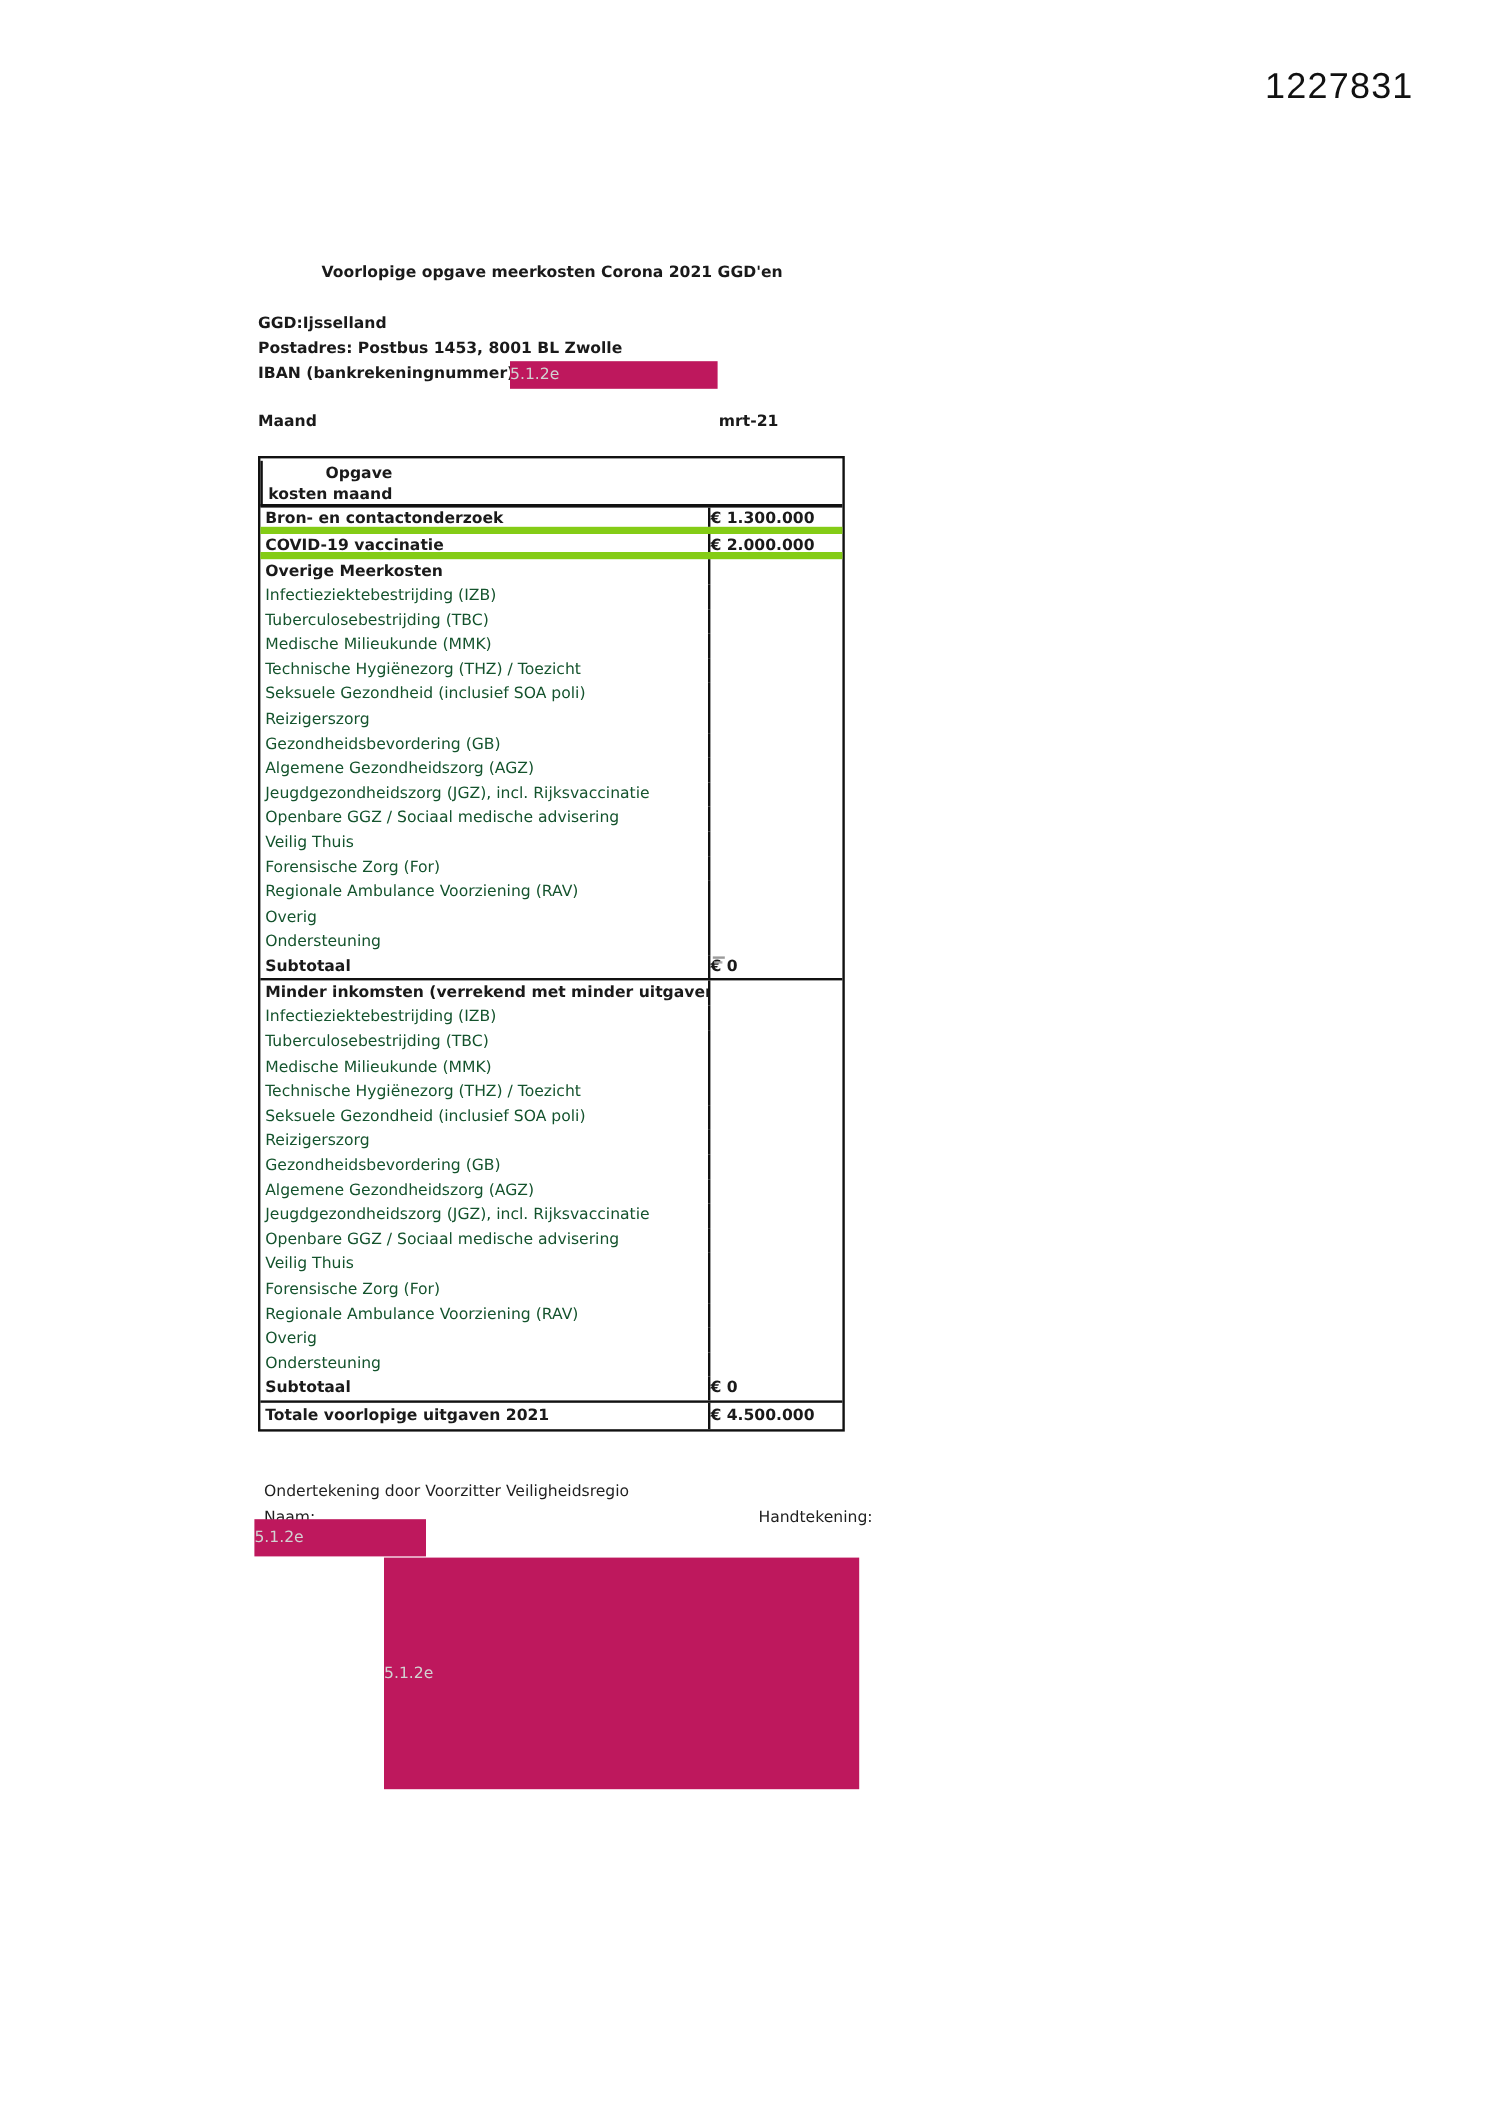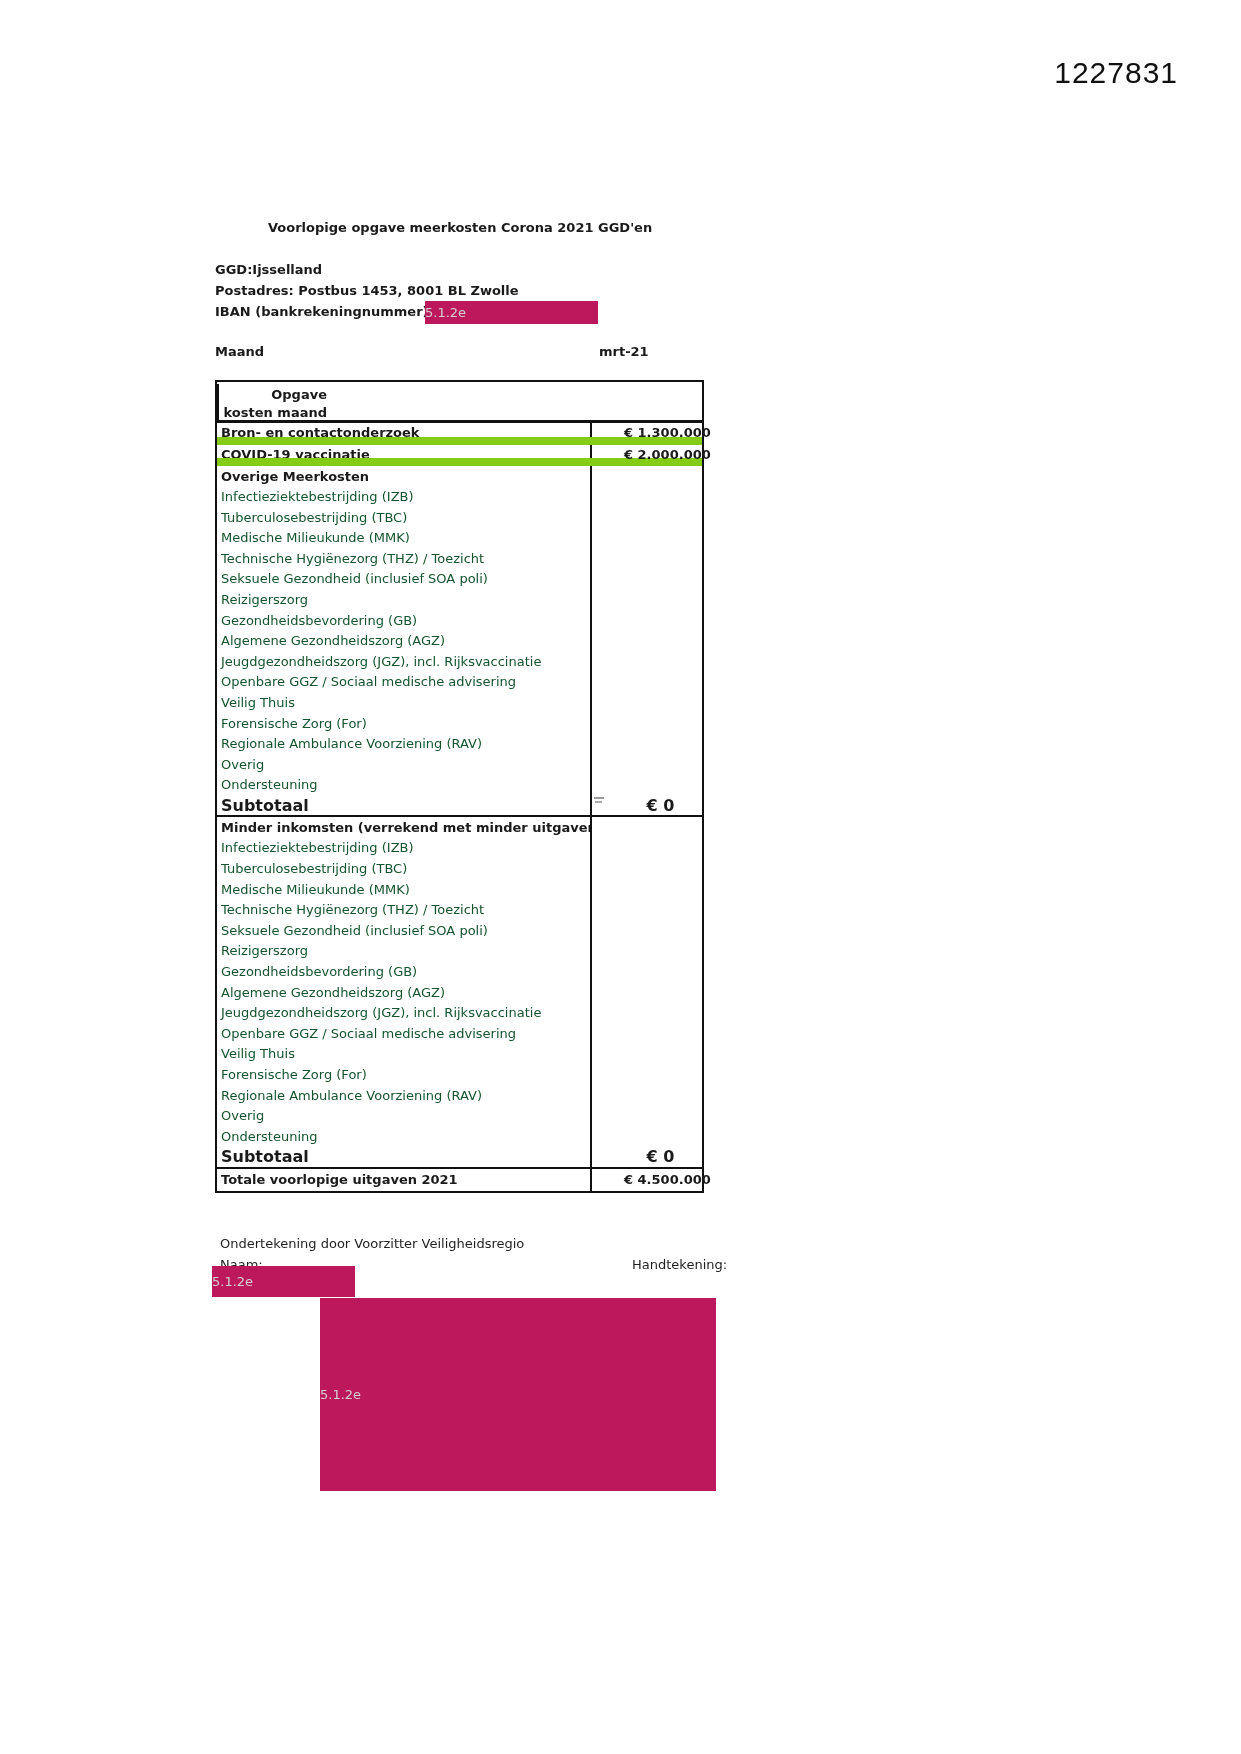--- a/index.html
+++ b/index.html
@@ -29,29 +29,29 @@
 
   .maand-label{ left:215px; top:344px; font-size:13px; font-weight:700; }
   .maand-value{ left:599px; top:344px; font-size:13px; font-weight:700; }
 
   .cost-table{
     left:215px; top:380px; width:489px;
     border:2px solid #111; box-sizing:border-box; background:#fff;
   }
   .t-row{ display:flex; box-sizing:border-box; }
   .c1{ flex:1; padding-left:4px; box-sizing:border-box; overflow:hidden; white-space:nowrap; }
-  .c2{ width:112px; border-left:2px solid #111; text-align:center;
-       padding-right:5px; box-sizing:border-box; white-space:nowrap;padding-left:32px; }
+  .c2{ width:112px; border-left:2px solid #111; text-align:left;
+       padding-right:5px; box-sizing:border-box; white-space:nowrap; }
   .t-header{ height:41px; border-bottom:3px solid #111; font-weight:700; font-size:13px;flex-direction:column; }
   .t-header .c1{ padding-top:2px; }
   .t-header .c2{ text-align:right; line-height:18px; padding:2px 2px 0 2px; white-space:normal; }
-  .r-val{ height:21.5px; line-height:19px; border-bottom:8px solid #84cc16; font-weight:700; font-size:13px; }
+  .r-val{ height:21.5px; line-height:19px; border-bottom:6px solid #84cc16; font-weight:700; font-size:13px; }
   .r-sec{ height:21px; line-height:21px; font-weight:700; font-size:13px; }
   .r-item{ height:20.6px; line-height:20.6px; font-weight:400; font-size:13px; color:#14532d; }
-  .r-sub{ height:21.5px; line-height:19px; border-bottom:2px solid #111; font-weight:700; font-size:16px;gap:12px; }
+  .r-sub{ height:21.5px; line-height:19px; border-bottom:2px solid #111; font-weight:700; font-size:13px;gap:12px; }
   .r-tot{ height:22px; line-height:21px; font-weight:700; font-size:13px;gap:40px; }
 
   .artifact{
     left:594px; top:797px; width:11px; height:8px; opacity:.85;
     background:
       linear-gradient(#8a8a8a,#8a8a8a) 0 0/10px 2px no-repeat,
       linear-gradient(#9e9e9e,#9e9e9e) 1px 4px/7px 2px no-repeat;
   }
 
   .footer-text{ font-size:13px; font-weight:400; color:#1f1f1f; }

